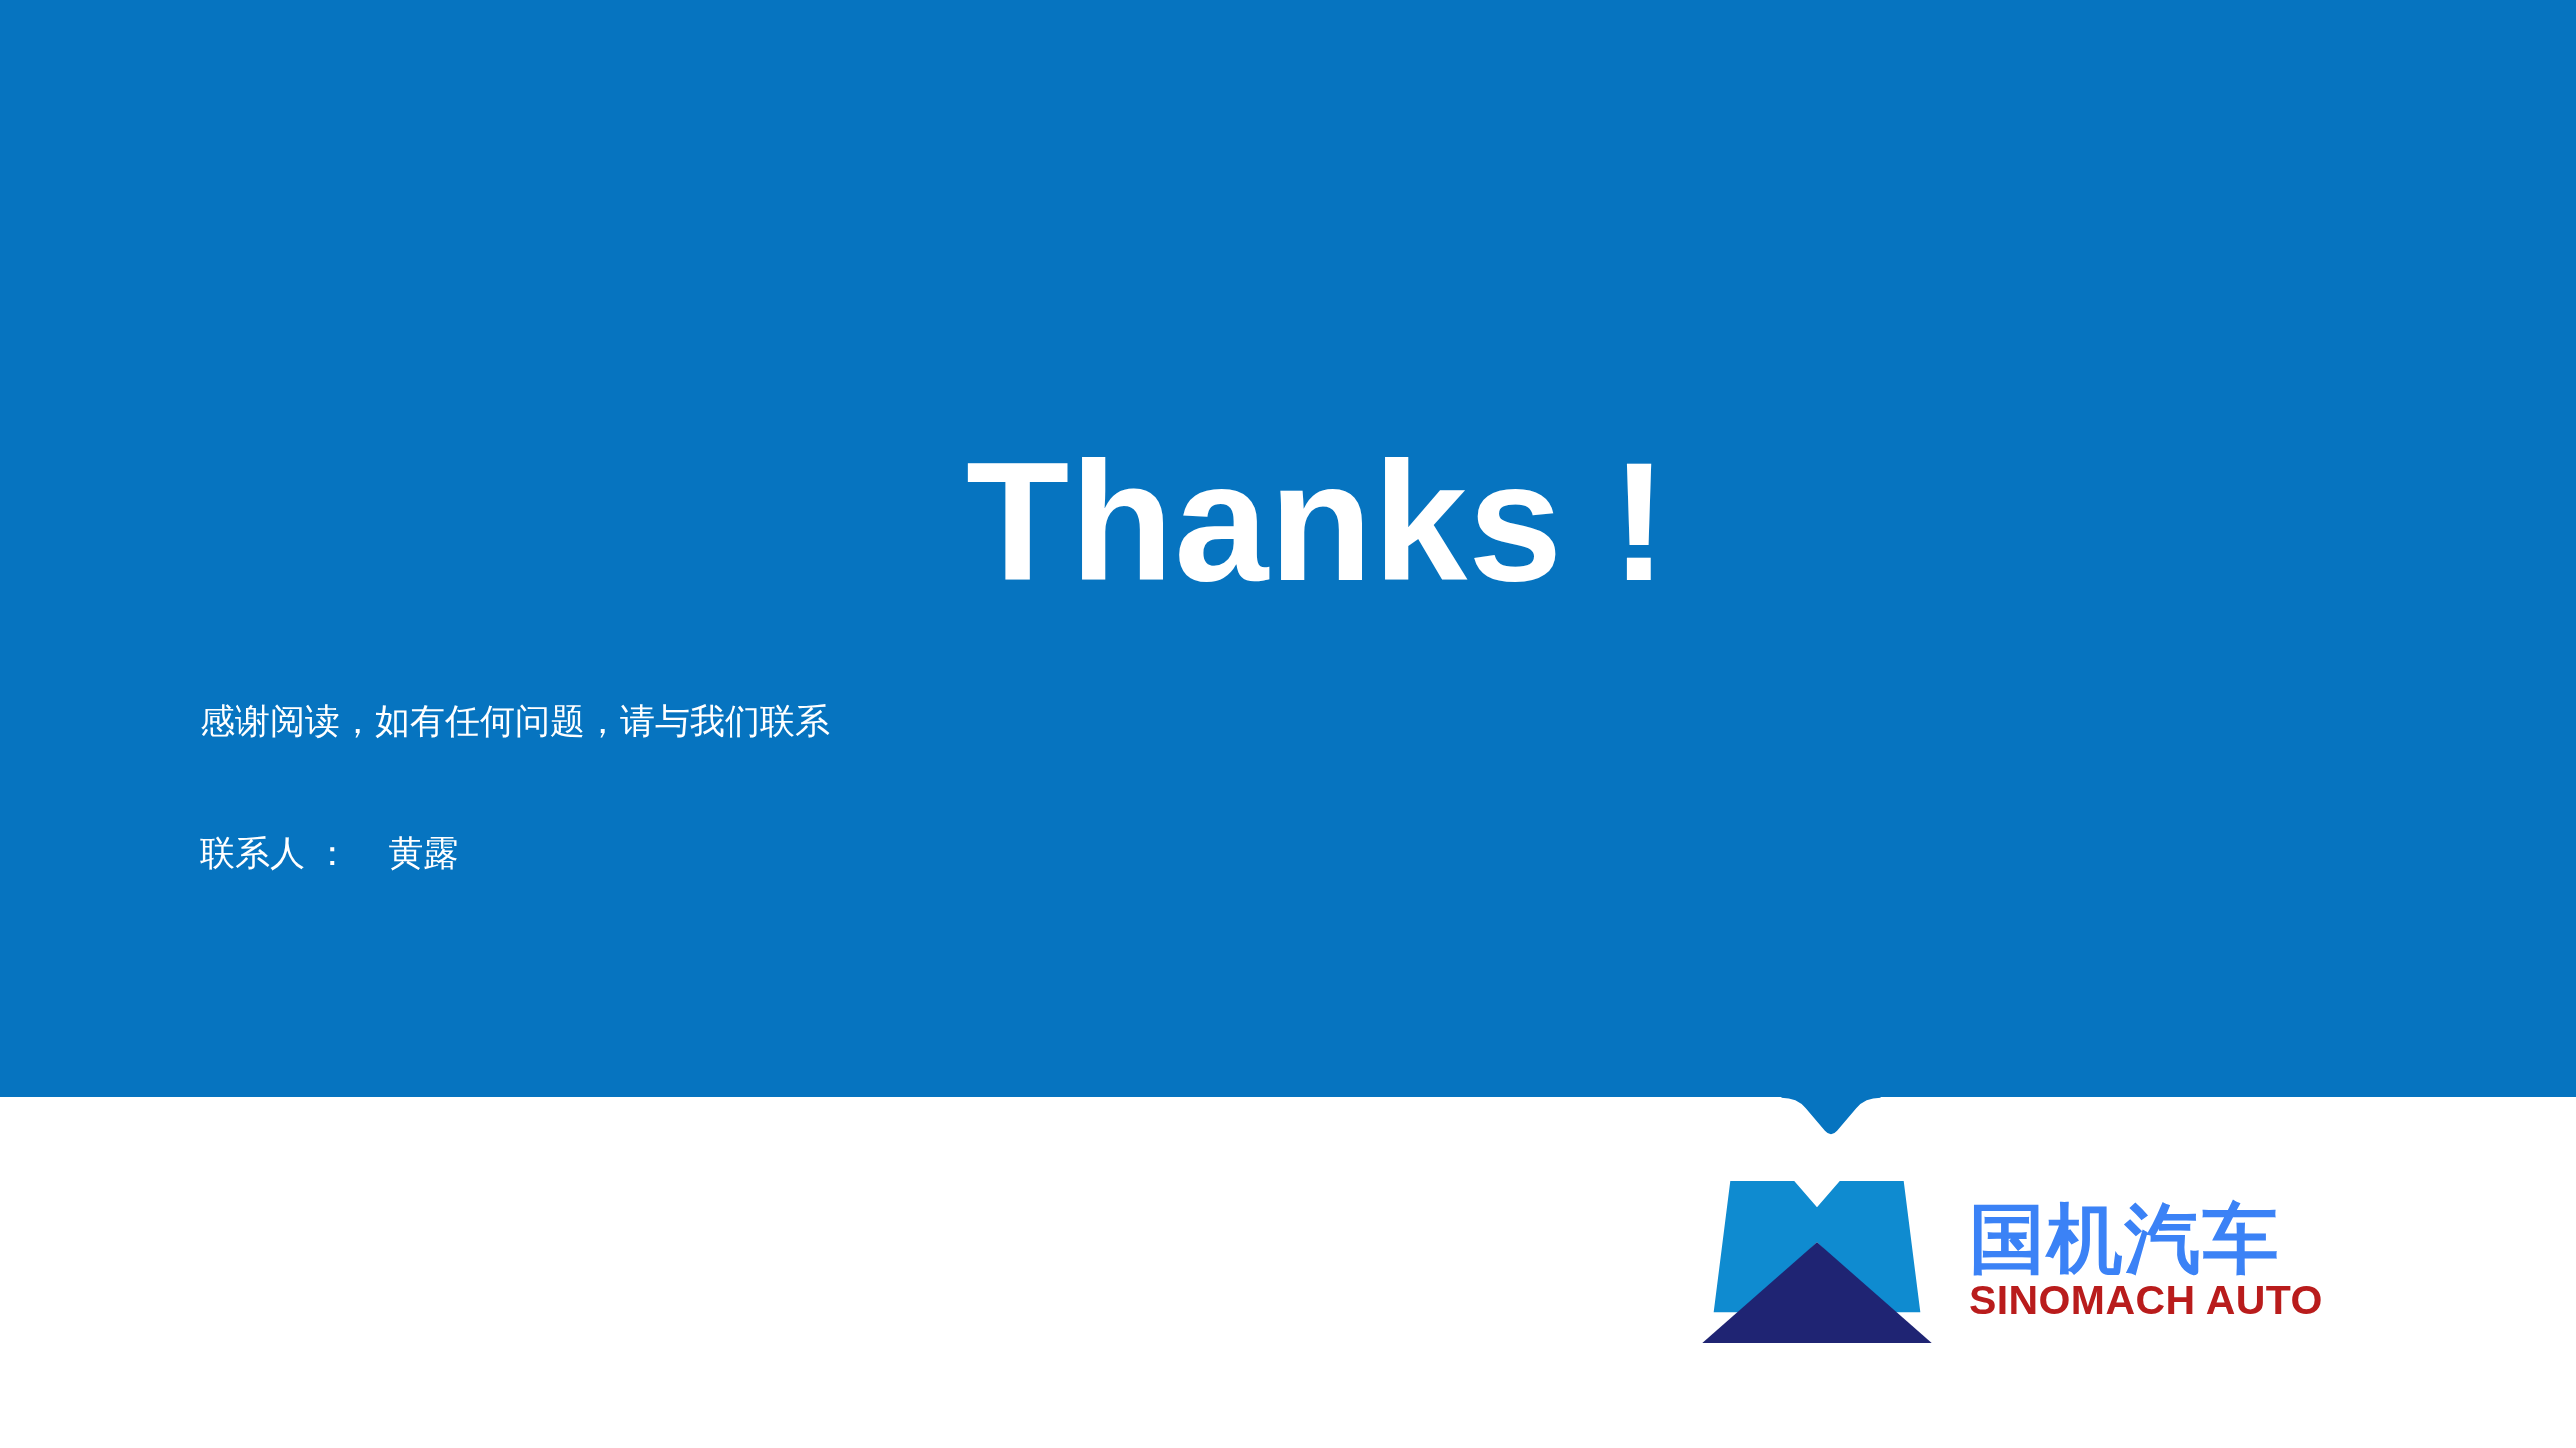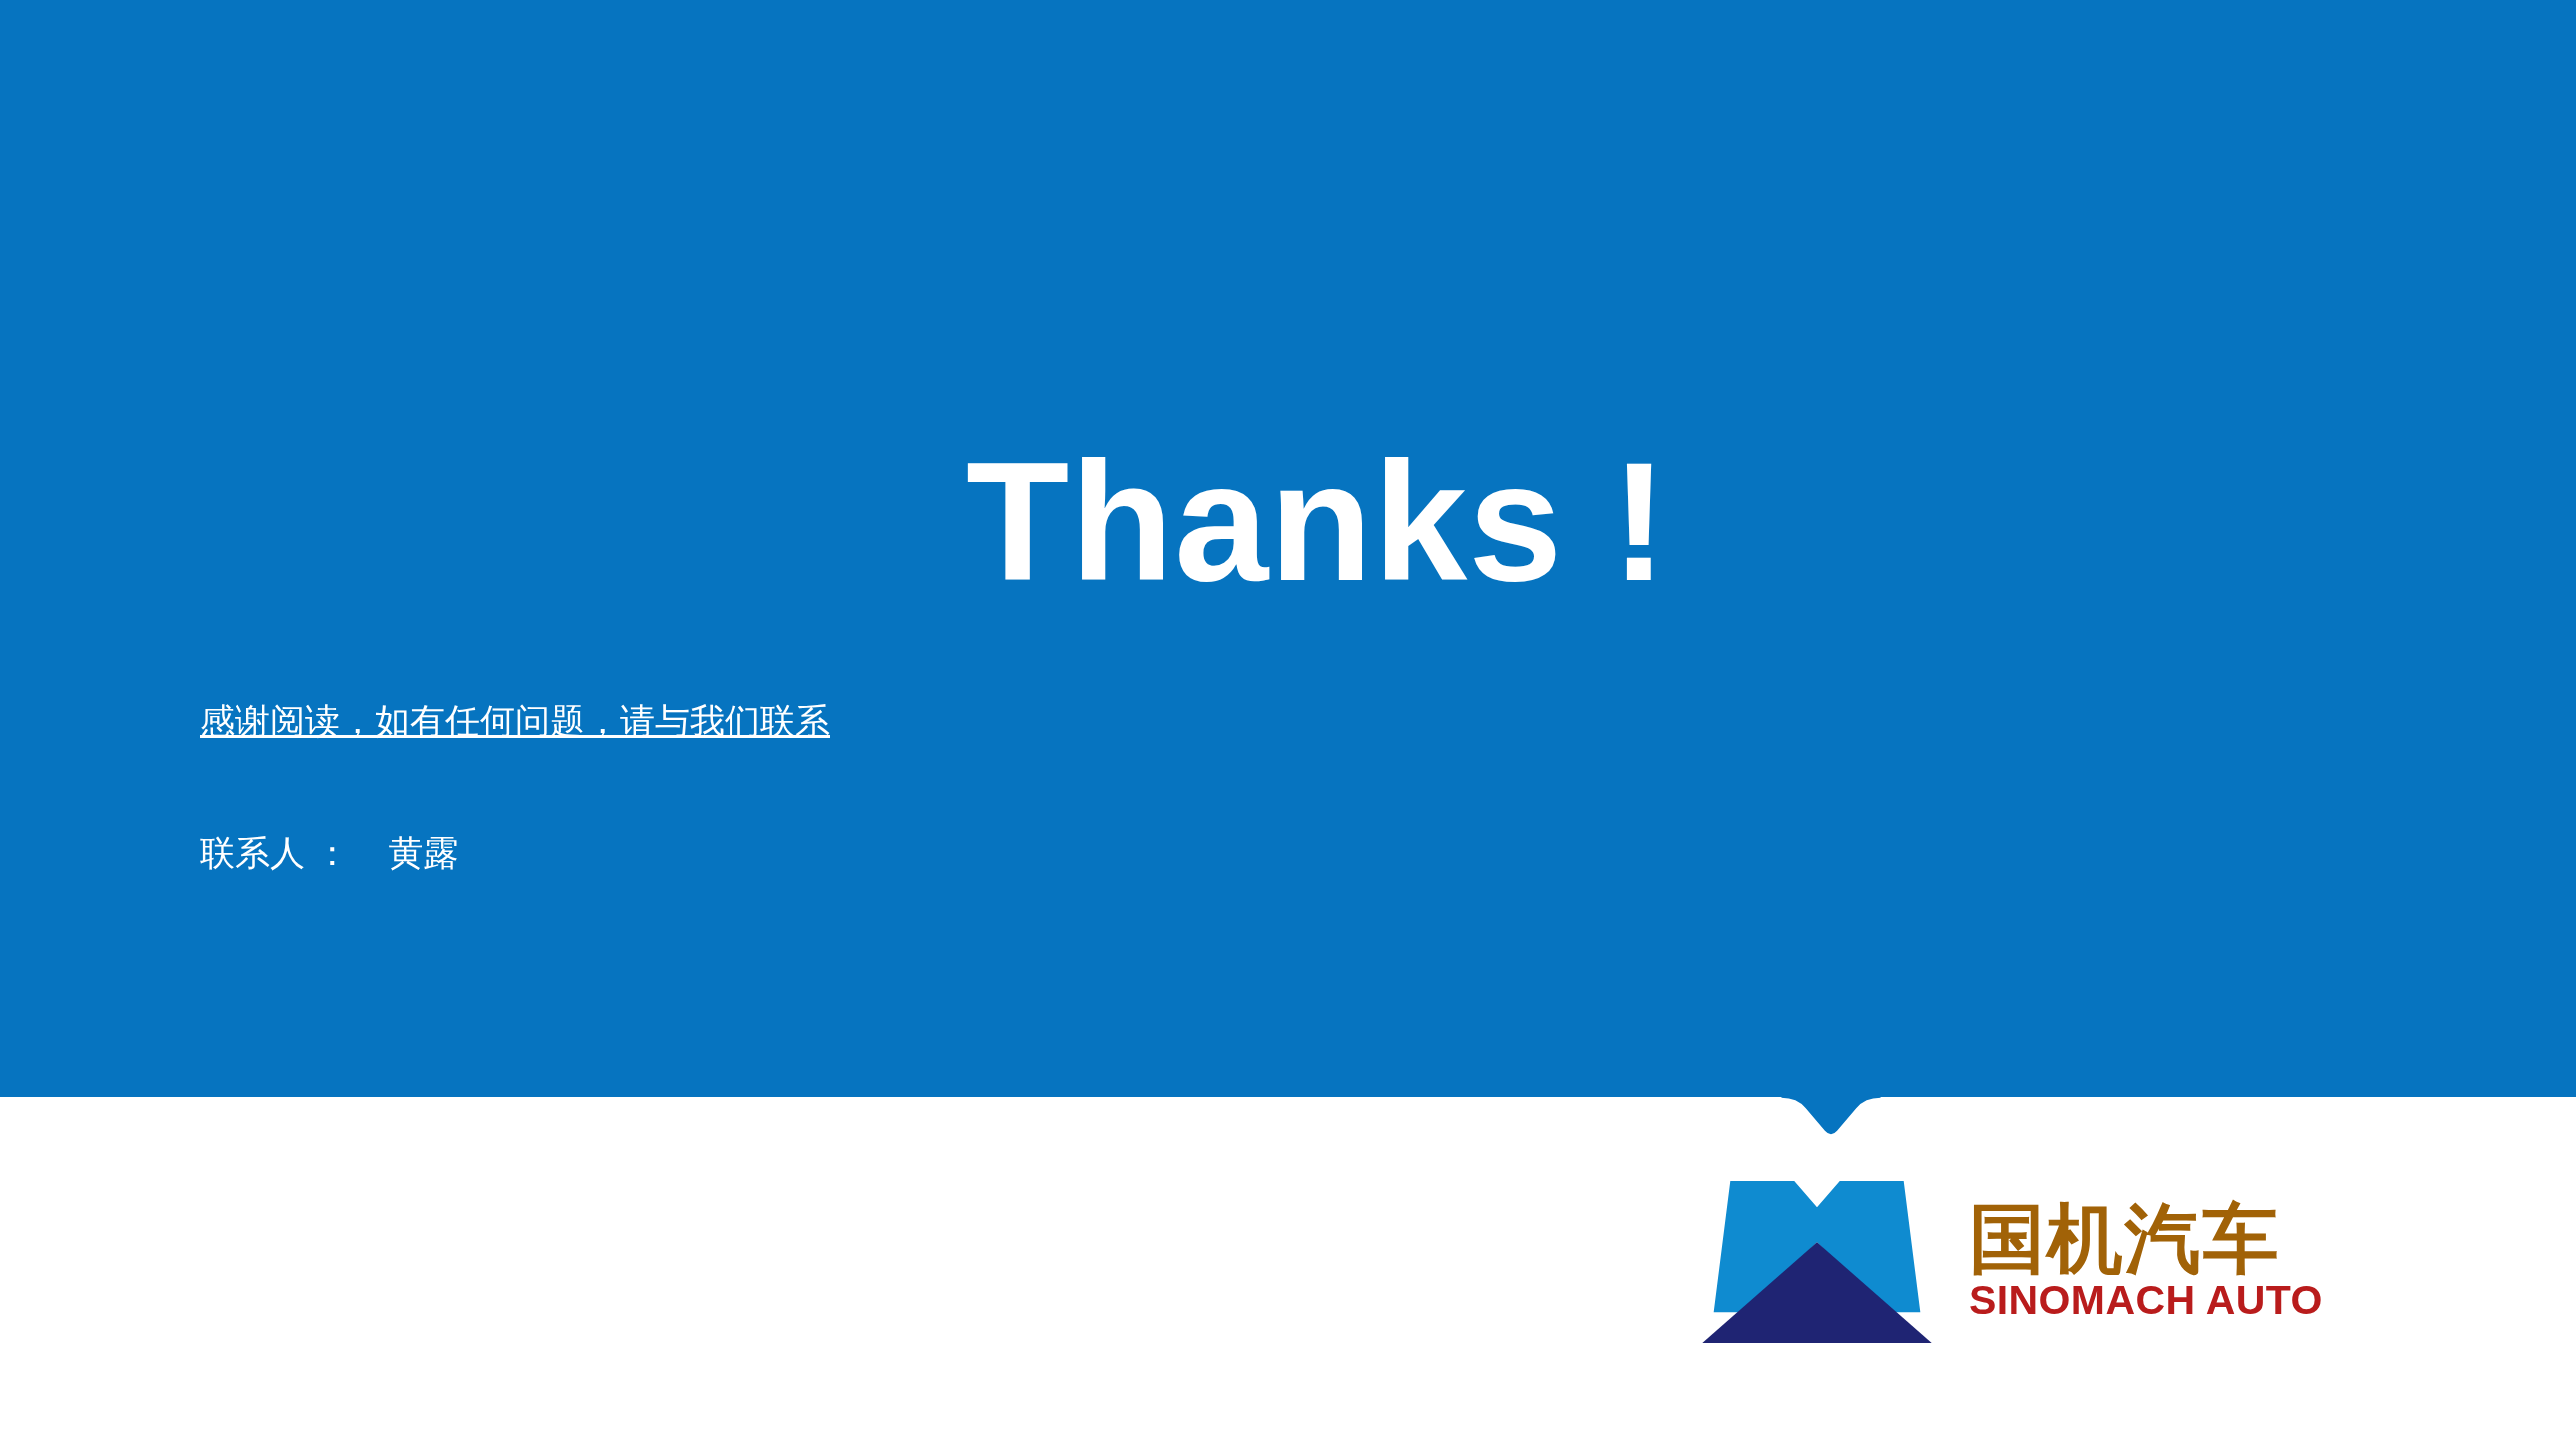--- a/index.html
+++ b/index.html
@@ -58,21 +58,20 @@
 
   
   .subtitle {
     position: absolute;
     left: 200px;
     top: 699px;
     font-size: 35px;
     line-height: 1.25;
     color: #ffffff;
     white-space: nowrap;
-    text-decoration: underline;
   }
 
   
   .contact-block {
     position: absolute;
     left: 200px;
     top: 824px;
     color: #ffffff;
     font-size: 35px;
     line-height: 58px;
@@ -102,21 +101,21 @@
   .logo-wordmark {
     margin-left: 37px;
     display: flex;
     flex-direction: column;
     justify-content: center;
   }
   .logo-cn {
     font-size: 76px;
     line-height: 0.98;
     font-weight: 700;
-    color: #a16207;
+    color: #3b82f6;
     letter-spacing: 1.8px;
     white-space: nowrap;
   }
   .logo-en {
     margin-top: 3px;
     font-size: 41px;
     line-height: 1;
     font-weight: 700;
     color: #b91c1c;
     letter-spacing: 0.4px;

